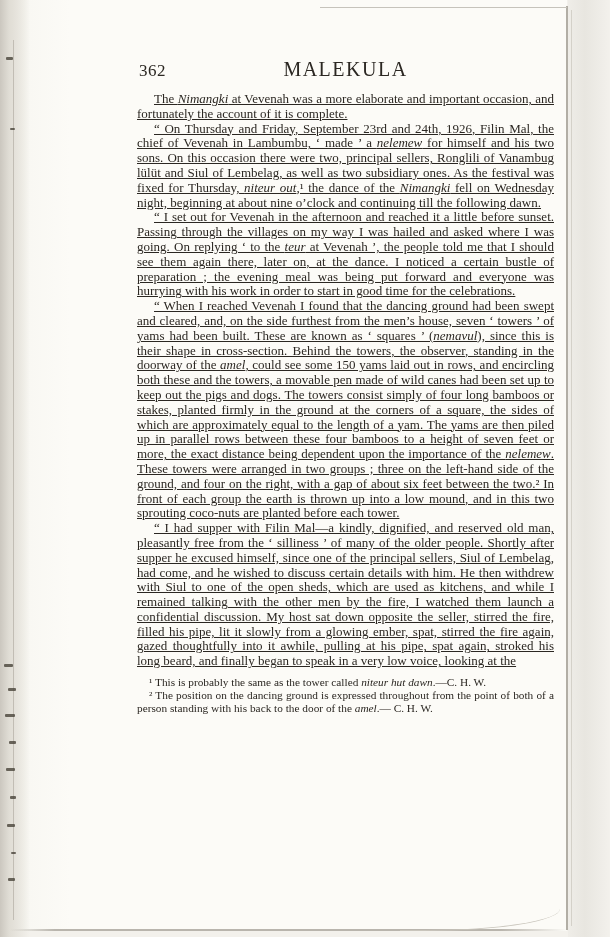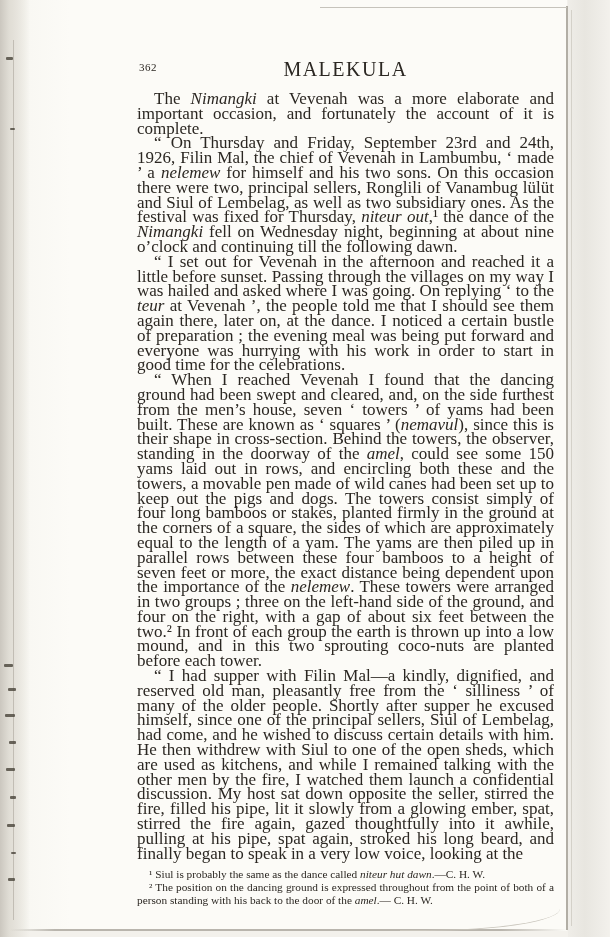--- a/index.html
+++ b/index.html
@@ -43,24 +43,24 @@
   .m5 { left:5px;  top:714px; width:10px; height:3px; }
   .m6 { left:9px;  top:741px; width:7px;  height:3px; }
   .m7 { left:6px;  top:768px; width:9px;  height:3px; }
   .m8 { left:10px; top:796px; width:6px;  height:3px; }
   .m9 { left:7px;  top:824px; width:8px;  height:3px; }
   .m10{ left:11px; top:852px; width:5px;  height:2px; }
   .m11{ left:8px;  top:878px; width:7px;  height:3px; }
   
   .content { position:absolute; left:137px; top:58px; width:417px; color:#2b2722; }
   .header { position:relative; height:20px; margin-bottom:14px; }
-  .pagenum { position:absolute; left:2px; top:3px; font-size:11px; letter-spacing:.5px; }
+  .pagenum { position:absolute; left:2px; top:3px; font-size:17px; letter-spacing:.5px; }
   .title { display:block; text-align:center; font-size:20px; letter-spacing:1.5px; }
   .body p, .footnotes p { margin:0; text-align:justify; }
-  .body p { font-size:17px; line-height:14.8px; text-indent:17px; }
+  .body p { font-size:13px; line-height:14.8px; text-indent:17px;text-decoration:underline; }
   .footnotes { margin-top:7px; }
   .footnotes p { font-size:11.3px; line-height:12.9px; text-indent:12px; }
   i { font-style:italic; }
 </style>
 </head>
 <body>
 
 <div class="scan">
   <div class="paper"></div>
 
@@ -93,17 +93,17 @@
 
     <div class="body">
       <p><span>The </span><i>Nimangki</i><span> at Vevenah was a more elaborate and important occasion, and fortunately the account of it is complete.</span></p>
       <p><span>“ On Thursday and Friday, September 23rd and 24th, 1926, Filin Mal, the chief of Vevenah in Lambumbu, ‘ made ’ a </span><i>nelemew</i><span> for himself and his two sons.  On this occasion there were two, principal sellers, Ronglili of Vanambug lülüt and Siul of Lembelag, as well as two subsidiary ones.  As the festival was fixed for Thursday, </span><i>niteur out</i><span>,¹ the dance of the </span><i>Nimangki</i><span> fell on Wednesday night, beginning at about nine o’clock and continuing till the following dawn.</span></p>
       <p><span>“ I set out for Vevenah in the afternoon and reached it a little before sunset.  Passing through the villages on my way I was hailed and asked where I was going.  On replying ‘ to the </span><i>teur</i><span> at Vevenah ’, the people told me that I should see them again there, later on, at the dance.  I noticed a certain bustle of preparation ; the evening meal was being put forward and everyone was hurrying with his work in order to start in good time for the celebrations.</span></p>
       <p><span>“ When I reached Vevenah I found that the dancing ground had been swept and cleared, and, on the side furthest from the men’s house, seven ‘ towers ’ of yams had been built.  These are known as ‘ squares ’ (</span><i>nemavul</i><span>), since this is their shape in cross-section.  Behind the towers, the observer, standing in the doorway of the </span><i>amel</i><span>, could see some 150 yams laid out in rows, and encircling both these and the towers, a movable pen made of wild canes had been set up to keep out the pigs and dogs.  The towers consist simply of four long bamboos or stakes, planted firmly in the ground at the corners of a square, the sides of which are approximately equal to the length of a yam.  The yams are then piled up in parallel rows between these four bamboos to a height of seven feet or more, the exact distance being dependent upon the importance of the </span><i>nelemew</i><span>.  These towers were arranged in two groups ; three on the left-hand side of the ground, and four on the right, with a gap of about six feet between the two.²  In front of each group the earth is thrown up into a low mound, and in this two sprouting coco-nuts are planted before each tower.</span></p>
       <p><span>“ I had supper with Filin Mal—a kindly, dignified, and reserved old man, pleasantly free from the ‘ silliness ’ of many of the older people.  Shortly after supper he excused himself, since one of the principal sellers, Siul of Lembelag, had come, and he wished to discuss certain details with him.  He then withdrew with Siul to one of the open sheds, which are used as kitchens, and while I remained talking with the other men by the fire, I watched them launch a confidential discussion.  My host sat down opposite the seller, stirred the fire, filled his pipe, lit it slowly from a glowing ember, spat, stirred the fire again, gazed thoughtfully into it awhile, pulling at his pipe, spat again, stroked his long beard, and finally began to speak in a very low voice, looking at the</span></p>
     </div>
 
     <div class="footnotes">
-      <p><span>¹ Siul is probably the same as the dance called </span><i>niteur hut dawn</i><span>.—C. H. W.</span></p>
+      <p><span>¹ This is probably the same as the tower called </span><i>niteur hut dawn</i><span>.—C. H. W.</span></p>
       <p><span>² The position on the dancing ground is expressed throughout from the point of both of a person standing with his back to the door of the </span><i>amel</i><span>.— C. H. W.</span></p>
     </div>
   </div>
 </div>
 
 </body></html>

